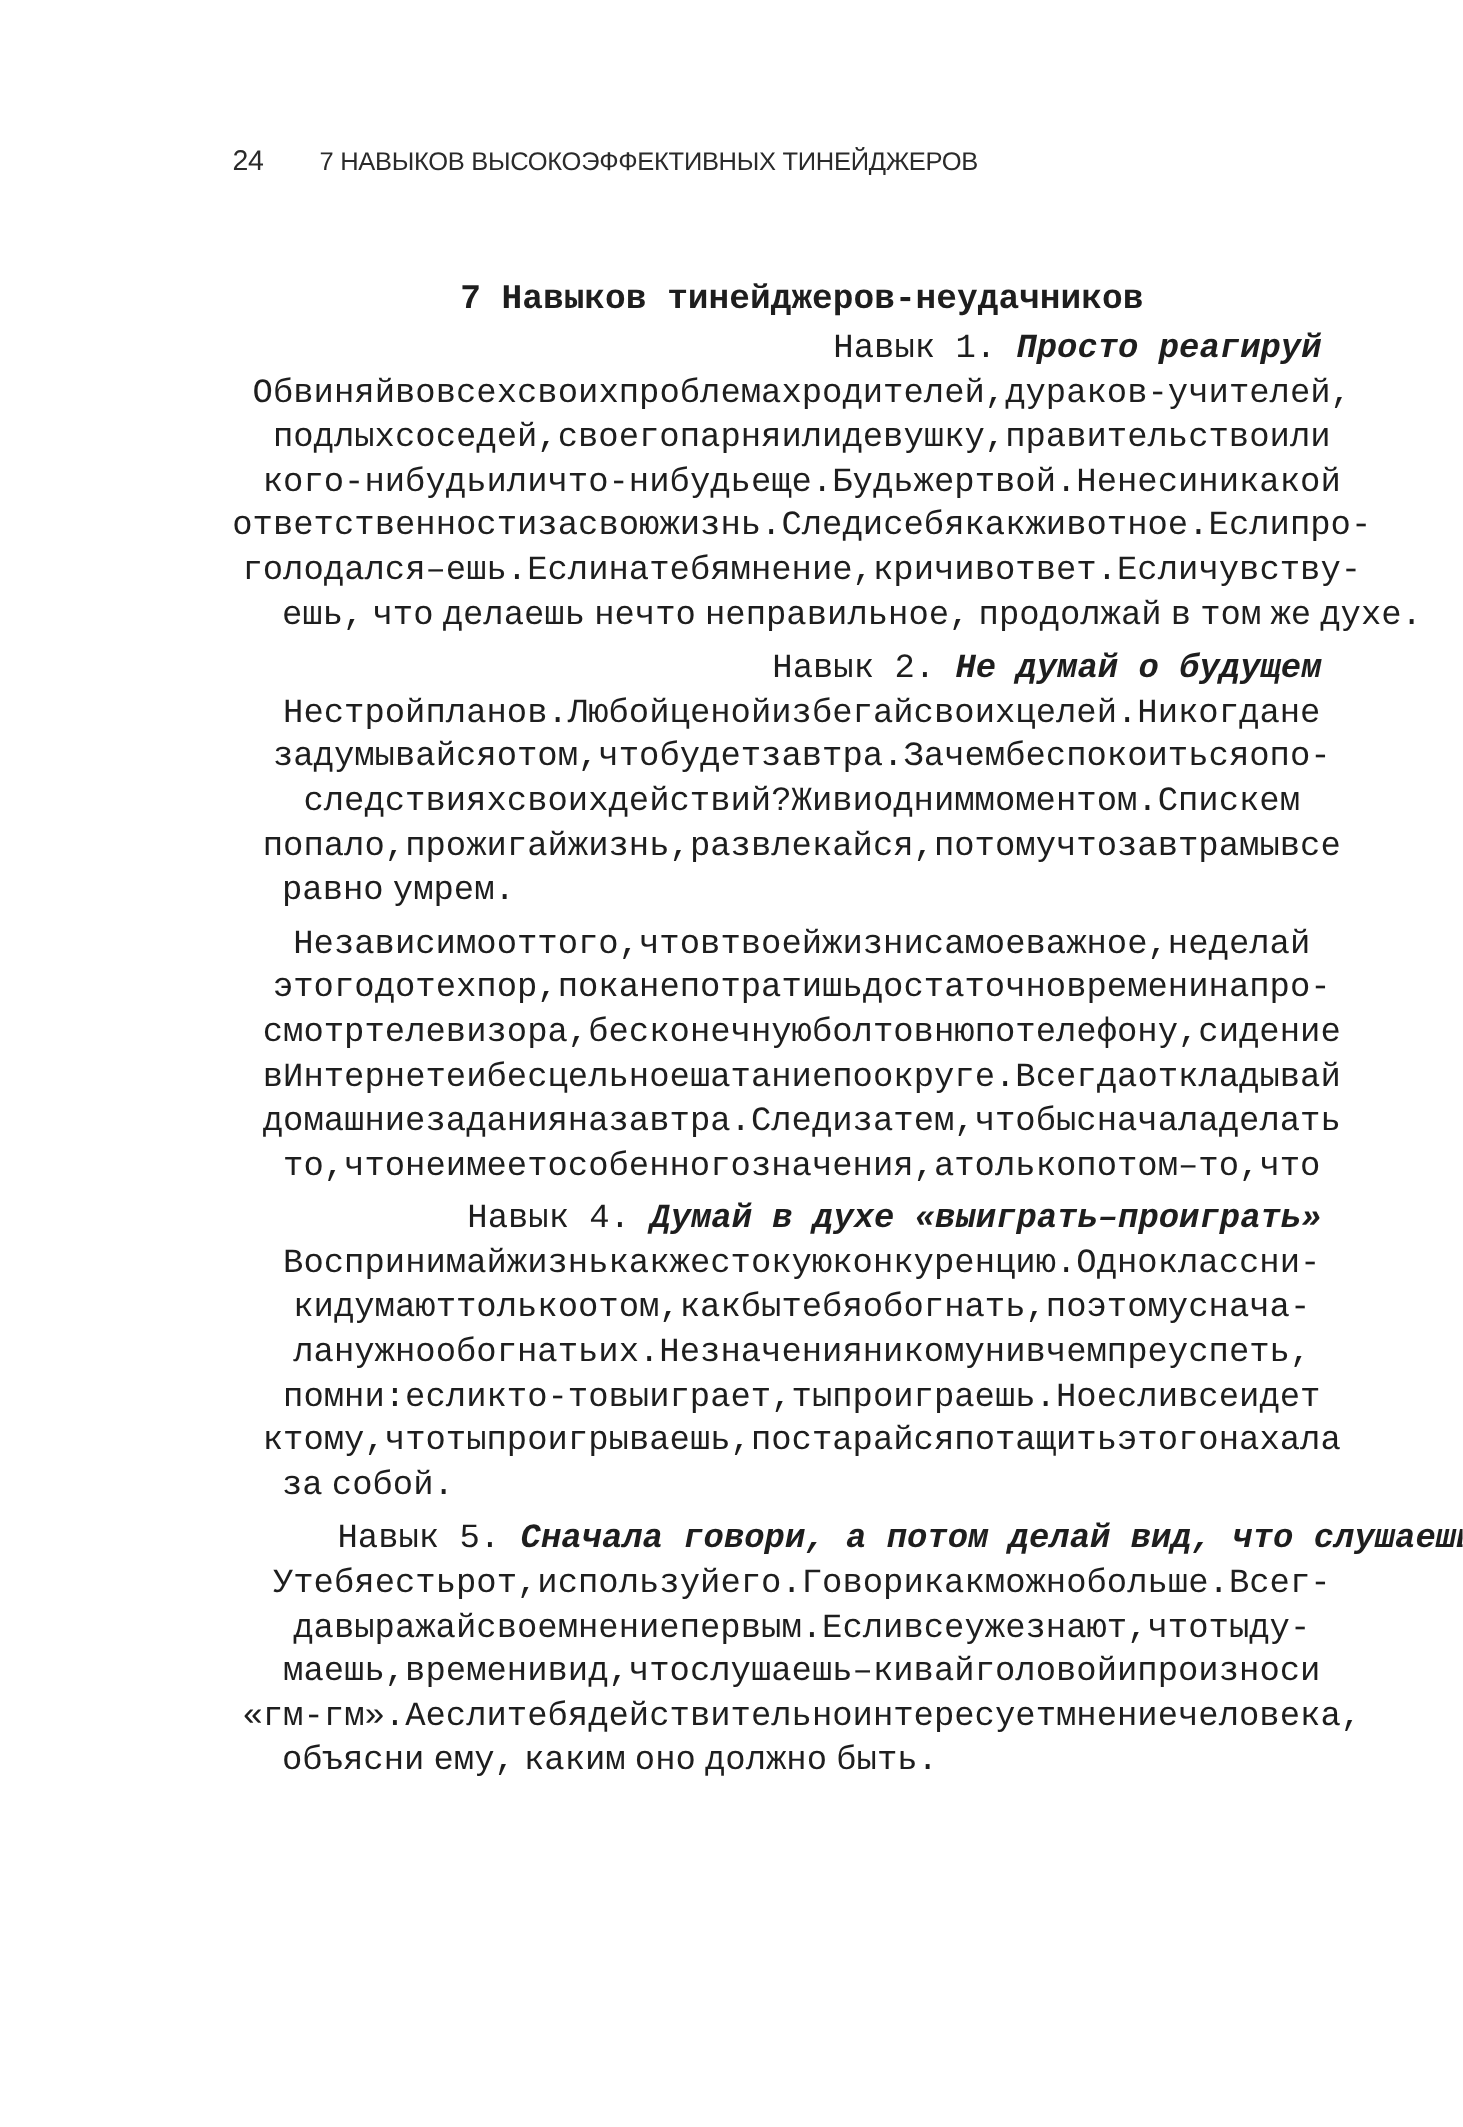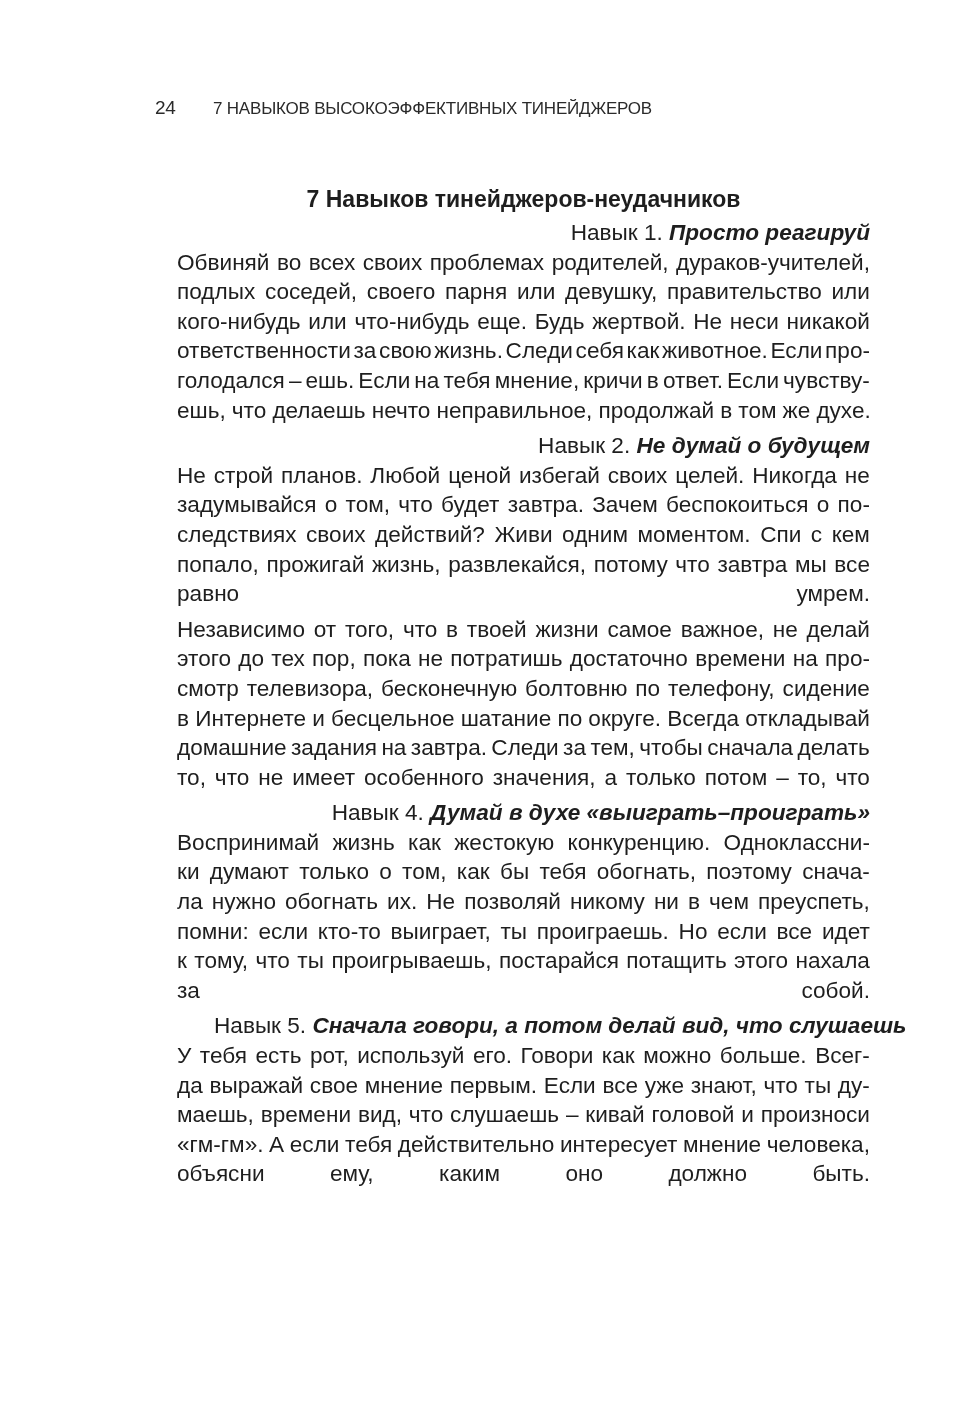--- a/index.html
+++ b/index.html
@@ -1,25 +1,25 @@
 <!DOCTYPE html>
 <html><head>
 <meta charset="utf-8">
 <style>
   html, body { margin: 0; padding: 0; background: #ffffff; }
   body { width: 975px; height: 1418px; position: relative; overflow: hidden; color: #1e1e1e; }
   .running-head { position: absolute; top: 97px; left: 117px; font-family: "Liberation Sans", sans-serif; font-size: 17px; color: #2a2a2a; white-space: nowrap; letter-spacing: -0.2px; margin-left: 38px; }
   .running-head .pg { display: inline-block; width: 58px; font-size: 19px; }
-  .content { position: absolute; top: 184px; left: 177px; width: 693px; font-family: Liberation Sans, sans-serif; font-size: 22.6px; line-height: 29.6px; }
+  .content { position: absolute; top: 184px; left: 188px; width: 693px; font-family: Liberation Mono, monospace; font-size: 22.6px; line-height: 29.6px; }
   .chapter-title { text-align: center; font-weight: bold; font-size: 23px; margin: 0 0 4px 0; line-height: 30px; }
   .habit { margin: 0 0 6px 0; }
   .habit-head { padding-left: 37px; white-space: nowrap; text-align: right; }
   .habit-head .name { font-style: italic; font-weight: bold; }
-  .jline { display: flex; justify-content: space-between; white-space: nowrap; }
-  .jline.last { justify-content: space-between; gap: 0.27em; }
+  .jline { display: flex; justify-content: center; white-space: nowrap; }
+  .jline.last { justify-content: flex-start; gap: 0.27em; }
 </style>
 </head>
 <body>
 
 <div class="running-head">
   <span class="pg">24</span><span>7 НАВЫКОВ ВЫСОКОЭФФЕКТИВНЫХ ТИНЕЙДЖЕРОВ</span>
 </div>
 
 <div class="content">
   <div class="chapter-title">7 Навыков тинейджеров-неудачников</div>
@@ -251,21 +251,21 @@
             <span>обогнать,</span>
             <span>поэтому</span>
             <span>снача-</span>
           </div>
           <div class="jline">
             <span>ла</span>
             <span>нужно</span>
             <span>обогнать</span>
             <span>их.</span>
             <span>Не</span>
-            <span>позволяй</span>
+            <span>значения</span>
             <span>никому</span>
             <span>ни</span>
             <span>в</span>
             <span>чем</span>
             <span>преуспеть,</span>
           </div>
           <div class="jline">
             <span>помни:</span>
             <span>если</span>
             <span>кто-то</span>

